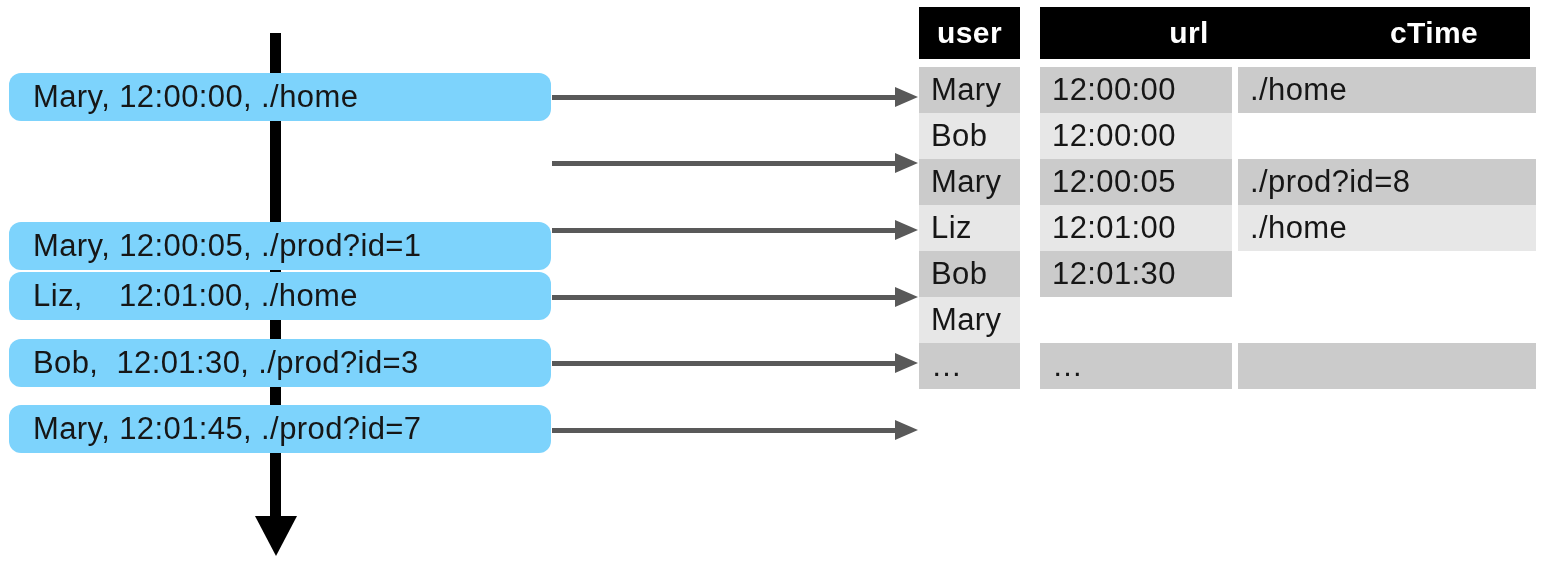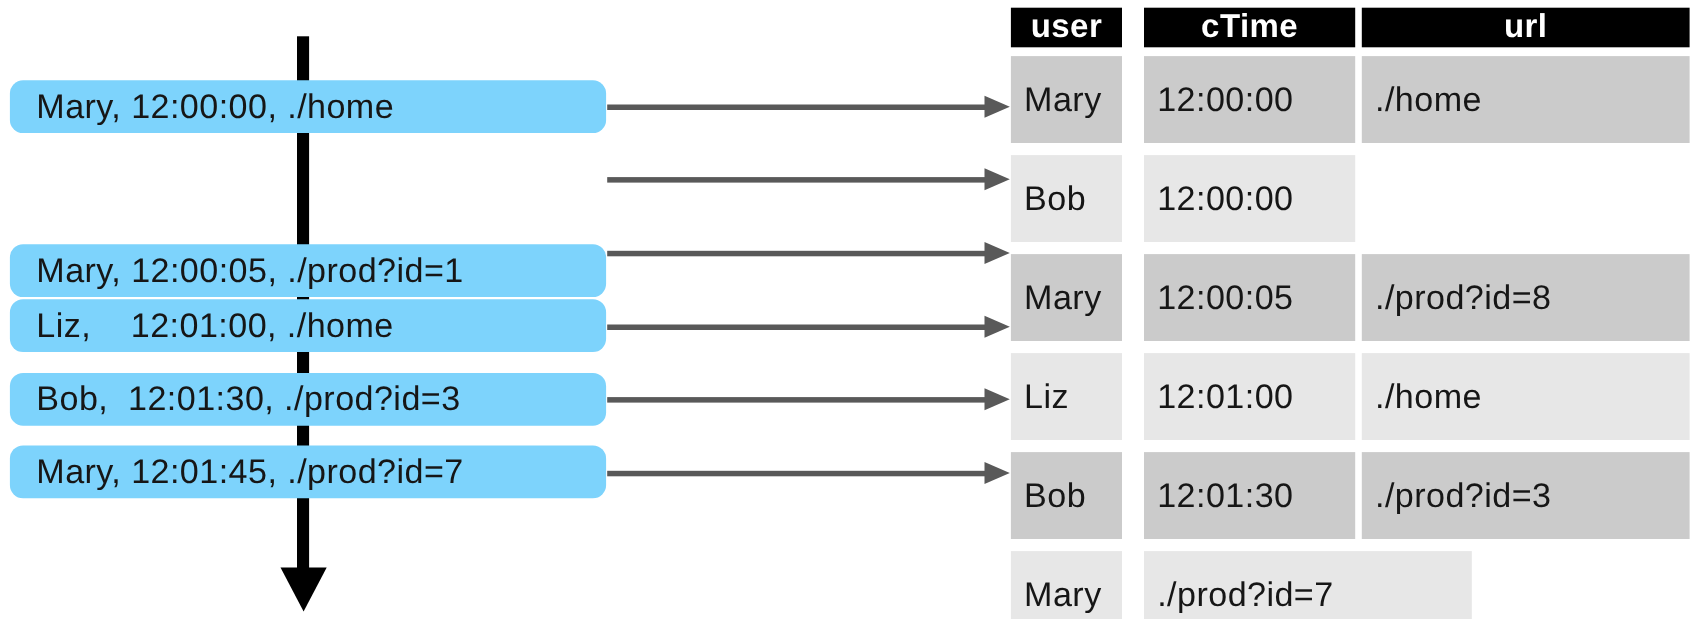--- a/index.html
+++ b/index.html
@@ -93,25 +93,25 @@
 
   
   .tbl {
     position: absolute;
     left: 919px;
     top: 7px;
     width: 617px;
   }
   .trow {
     display: flex;
-    height: 79px;
-    margin-bottom: 11px;
+    height: 46px;
+    margin-bottom: 0;
   }
   .trow.thead {
-    height: 36px;
+    height: 52px;
     margin-bottom: 8px;
   }
   .cell {
     display: flex;
     align-items: center;
     box-sizing: border-box;
     padding-left: 12px;
     font-size: 31px;
     letter-spacing: 0.4px;
     color: #161616;
@@ -157,22 +157,22 @@
   <div class="conn a1"></div>
   <div class="conn a2"></div>
   <div class="conn a3"></div>
   <div class="conn a4"></div>
   <div class="conn a5"></div>
   <div class="conn a6"></div>
 
   <div class="tbl">
     <div class="trow thead">
       <div class="cell c-user">user</div>
+      <div class="cell c-url">url</div>
       <div class="cell c-time">cTime</div>
-      <div class="cell c-url">url</div>
     </div>
 
     <div class="trow dark">
       <div class="cell c-user">Mary</div>
       <div class="cell c-time">12:00:00</div>
       <div class="cell c-url">./home</div>
     </div>
     <div class="trow light">
       <div class="cell c-user">Bob</div>
       <div class="cell c-time">12:00:00</div>
@@ -183,25 +183,23 @@
       <div class="cell c-url">./prod?id=8</div>
     </div>
     <div class="trow light">
       <div class="cell c-user">Liz</div>
       <div class="cell c-time">12:01:00</div>
       <div class="cell c-url">./home</div>
     </div>
     <div class="trow dark">
       <div class="cell c-user">Bob</div>
       <div class="cell c-time">12:01:30</div>
-      <div class="cell c-url">./prod?id=3</div>
     </div>
     <div class="trow light">
       <div class="cell c-user">Mary</div>
-      <div class="cell c-url">./prod?id=7</div>
     </div>
     <div class="trow dark">
       <div class="cell c-user">…</div>
       <div class="cell c-time">…</div>
       <div class="cell c-url"></div>
     </div>
   </div>
 
 </div>
 

